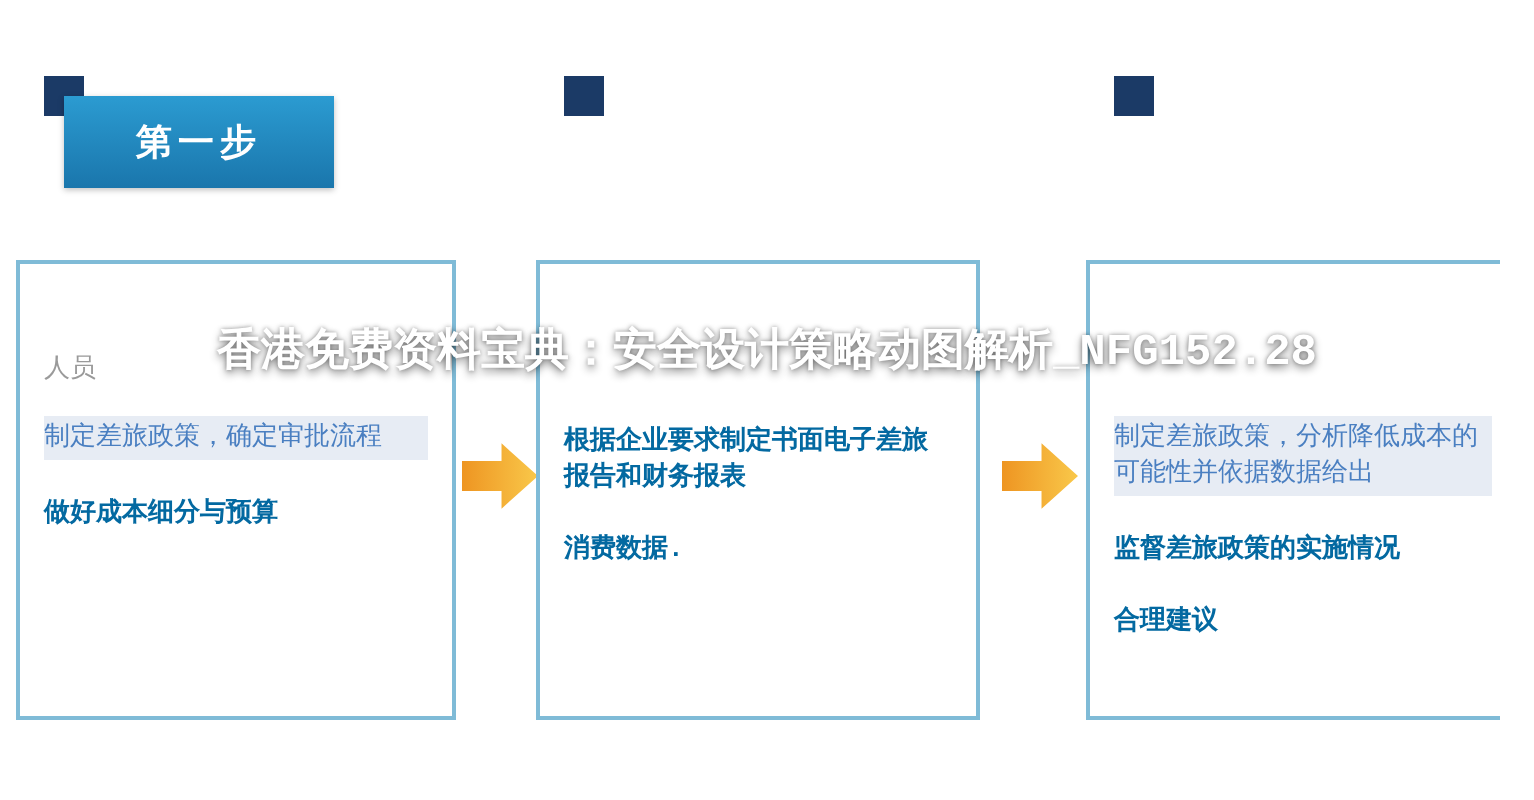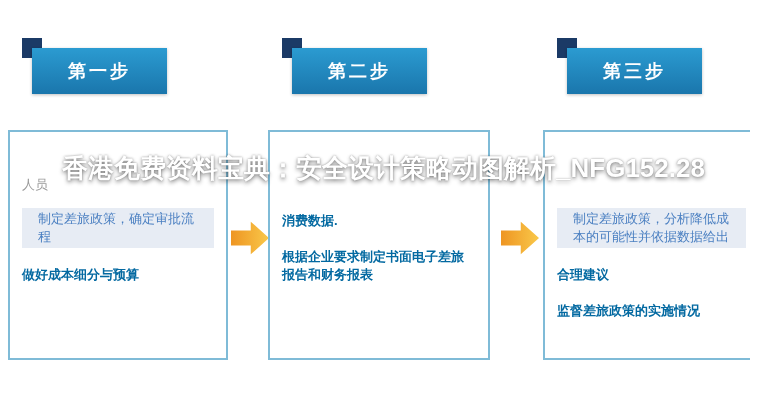--- a/index.html
+++ b/index.html
@@ -1,48 +1,48 @@
 <!DOCTYPE html>
 <html><head>
 <meta charset="utf-8">
 <style>
   html,body{margin:0;padding:0;background:#fff;}
   .canvas{
     position:relative;width:750px;height:400px;background:#ffffff;overflow:hidden;
-    font-family:Liberation Sans, sans-serif;
+    font-family:Liberation Mono, monospace;
   }
   .col{position:absolute;top:38px;height:322px;}
   .sq{
     position:absolute;left:14px;top:0;width:20px;height:20px;
     background:#1b3a66;z-index:1;
   }
   .hdr{
     position:absolute;left:24px;top:10px;width:135px;height:46px;z-index:2;
     background:linear-gradient(180deg,#2b9bd1,#1a76ac);
     color:#fff;font-size:18px;font-weight:bold;letter-spacing:3px;
     display:flex;align-items:center;justify-content:center;
     box-shadow:0 1px 3px rgba(0,0,0,.25);
   }
   .box{
     position:absolute;left:0;top:92px;right:0;bottom:0;
     border:2px solid #7fbbd7;background:#fff;
     padding:10px 12px;box-sizing:border-box;
   }
   .box p{margin:0;font-size:13px;line-height:18px;}
   .muted{margin-top:34px !important;min-height:18px;color:#9a9a9a;}
-  .hl{margin-top:14px !important;background:#e7ecf4;color:#4a7fc1;padding:2px 16px;}
+  .hl{margin-top:14px !important;background:#e7ecf4;color:#4a7fc1;padding:2px 0;}
   .bld{margin-top:18px !important;color:#0369a1;font-weight:bold;}
   .arrow{
     position:absolute;top:221px;width:38px;height:34px;
     background:linear-gradient(90deg,#ee9522,#f9c84a);
     clip-path:polygon(0 28%,52% 28%,52% 2%,100% 50%,52% 98%,52% 72%,0 72%);
   }
   .overlay{
     position:absolute;left:28px;top:152px;width:711px;z-index:10;
-    text-align:center;font-size:26px;line-height:32px;font-weight:bold;color:#ffffff;
+    text-align:center;font-size:22px;line-height:49px;font-weight:bold;color:#ffffff;
     word-break:break-all;
     text-shadow:0 2px 4px rgba(0,0,0,.45),0 0 2px rgba(0,0,0,.35);
   }
 </style>
 </head>
 <body>
 
 <div class="canvas">
 
   <div class="col" style="left:8px;width:220px;">
@@ -54,40 +54,34 @@
       <p class="muted">人员</p>
       <p class="hl">制定差旅政策，确定审批流程</p>
       <p class="bld">做好成本细分与预算</p>
     </div>
   </div>
 
   <div class="arrow" style="left:231px;"></div>
 
   <div class="col" style="left:268px;width:222px;">
     <div class="sq"></div>
-    <div class="hdr">
-      <span>第二步</span>
-    </div>
     <div class="box">
       <p class="muted"></p>
+      <p class="bld">根据企业要求制定书面电子差旅报告和财务报表</p>
       <p class="bld">消费数据.</p>
-      <p class="bld">根据企业要求制定书面电子差旅报告和财务报表</p>
     </div>
   </div>
 
   <div class="arrow" style="left:501px;"></div>
 
   <div class="col" style="left:543px;width:217px;">
     <div class="sq"></div>
-    <div class="hdr">
-      <span>第三步</span>
-    </div>
     <div class="box">
       <p class="muted"></p>
       <p class="hl">制定差旅政策，分析降低成本的可能性并依据数据给出</p>
+      <p class="bld">监督差旅政策的实施情况</p>
       <p class="bld">合理建议</p>
-      <p class="bld">监督差旅政策的实施情况</p>
     </div>
   </div>
 
   <div class="overlay">香港免费资料宝典：安全设计策略动图解析_NFG152.28</div>
 
 </div>
 
 </body></html>

